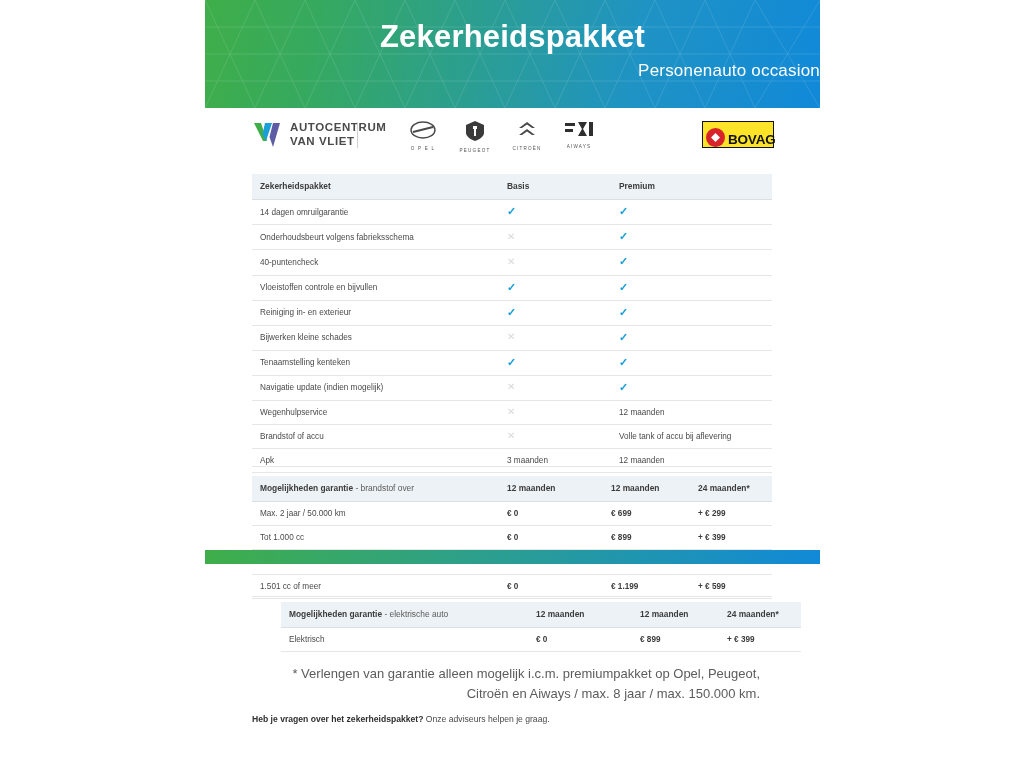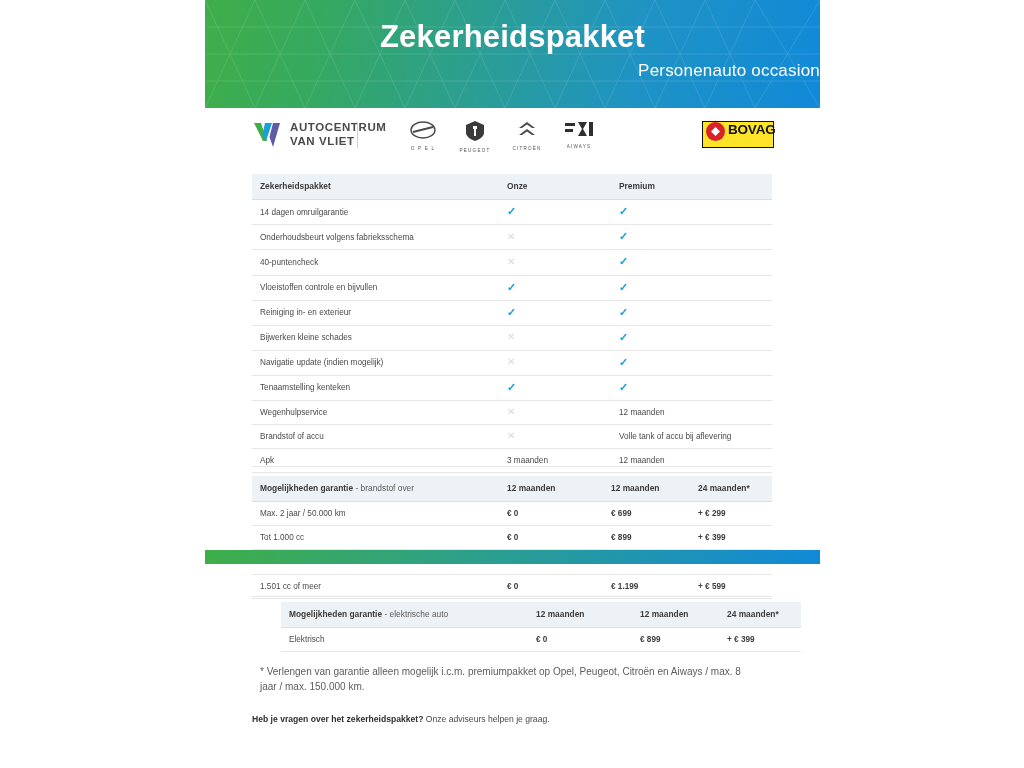--- a/index.html
+++ b/index.html
@@ -106,21 +106,21 @@
   }
   .bovag {
     position: absolute;
     left: 450px;
     top: 1px;
     width: 72px;
     height: 27px;
     background: #fde428;
     border: 1.5px solid #111;
     display: flex;
-    align-items: flex-start;
+    align-items: flex-end;
     padding-left: 3px;
   }
   .bovag-circle {
     width: 19px; height: 19px; border-radius: 50%;
     background: #d8232a;
     display: flex; align-items: center; justify-content: center;
     flex: 0 0 auto;
   }
   .bovag-circle span {
     display: block;
@@ -199,23 +199,24 @@
     width: 520px;
     height: 1px;
     background: #e6e6e6;
   }
 
   .footnote {
     position: absolute;
     left: 260px;
     top: 664px;
     width: 500px;
-    font-size: 10px;
+    font-size: 13px;
     color: #5c5c5c;
     line-height: 1.5;
+    text-align: right;
   }
   .cta {
     position: absolute;
     left: 252px;
     top: 714px;
     font-size: 8.6px;
     color: #4a4a4a;
   }
   .cta b { color: #2f2f2f; }
 </style>
@@ -300,21 +301,21 @@
 
   <table class="table t-main">
     <colgroup>
       <col class="c-feature">
         <col class="c-basis">
         <col class="c-prem">
     </colgroup>
     <thead>
       <tr>
         <th>Zekerheidspakket</th>
-        <th>Onze</th>
+        <th>Basis</th>
         <th>Premium</th>
       </tr>
     </thead>
     <tbody>
       <tr>
         <td>14 dagen omruilgarantie</td>
         <td><span class="chk">✓</span></td>
         <td><span class="chk">✓</span></td>
       </tr>
       <tr>
@@ -336,27 +337,27 @@
         <td>Reiniging in- en exterieur</td>
         <td><span class="chk">✓</span></td>
         <td><span class="chk">✓</span></td>
       </tr>
       <tr>
         <td>Bijwerken kleine schades</td>
         <td><span class="cross">✕</span></td>
         <td><span class="chk">✓</span></td>
       </tr>
       <tr>
+        <td>Tenaamstelling kenteken</td>
+        <td><span class="chk">✓</span></td>
+        <td><span class="chk">✓</span></td>
+      </tr>
+      <tr>
         <td>Navigatie update (indien mogelijk)</td>
         <td><span class="cross">✕</span></td>
-        <td><span class="chk">✓</span></td>
-      </tr>
-      <tr>
-        <td>Tenaamstelling kenteken</td>
-        <td><span class="chk">✓</span></td>
         <td><span class="chk">✓</span></td>
       </tr>
       <tr>
         <td>Wegenhulpservice</td>
         <td><span class="cross">✕</span></td>
         <td>12 maanden</td>
       </tr>
       <tr>
         <td>Brandstof of accu</td>
         <td><span class="cross">✕</span></td>

